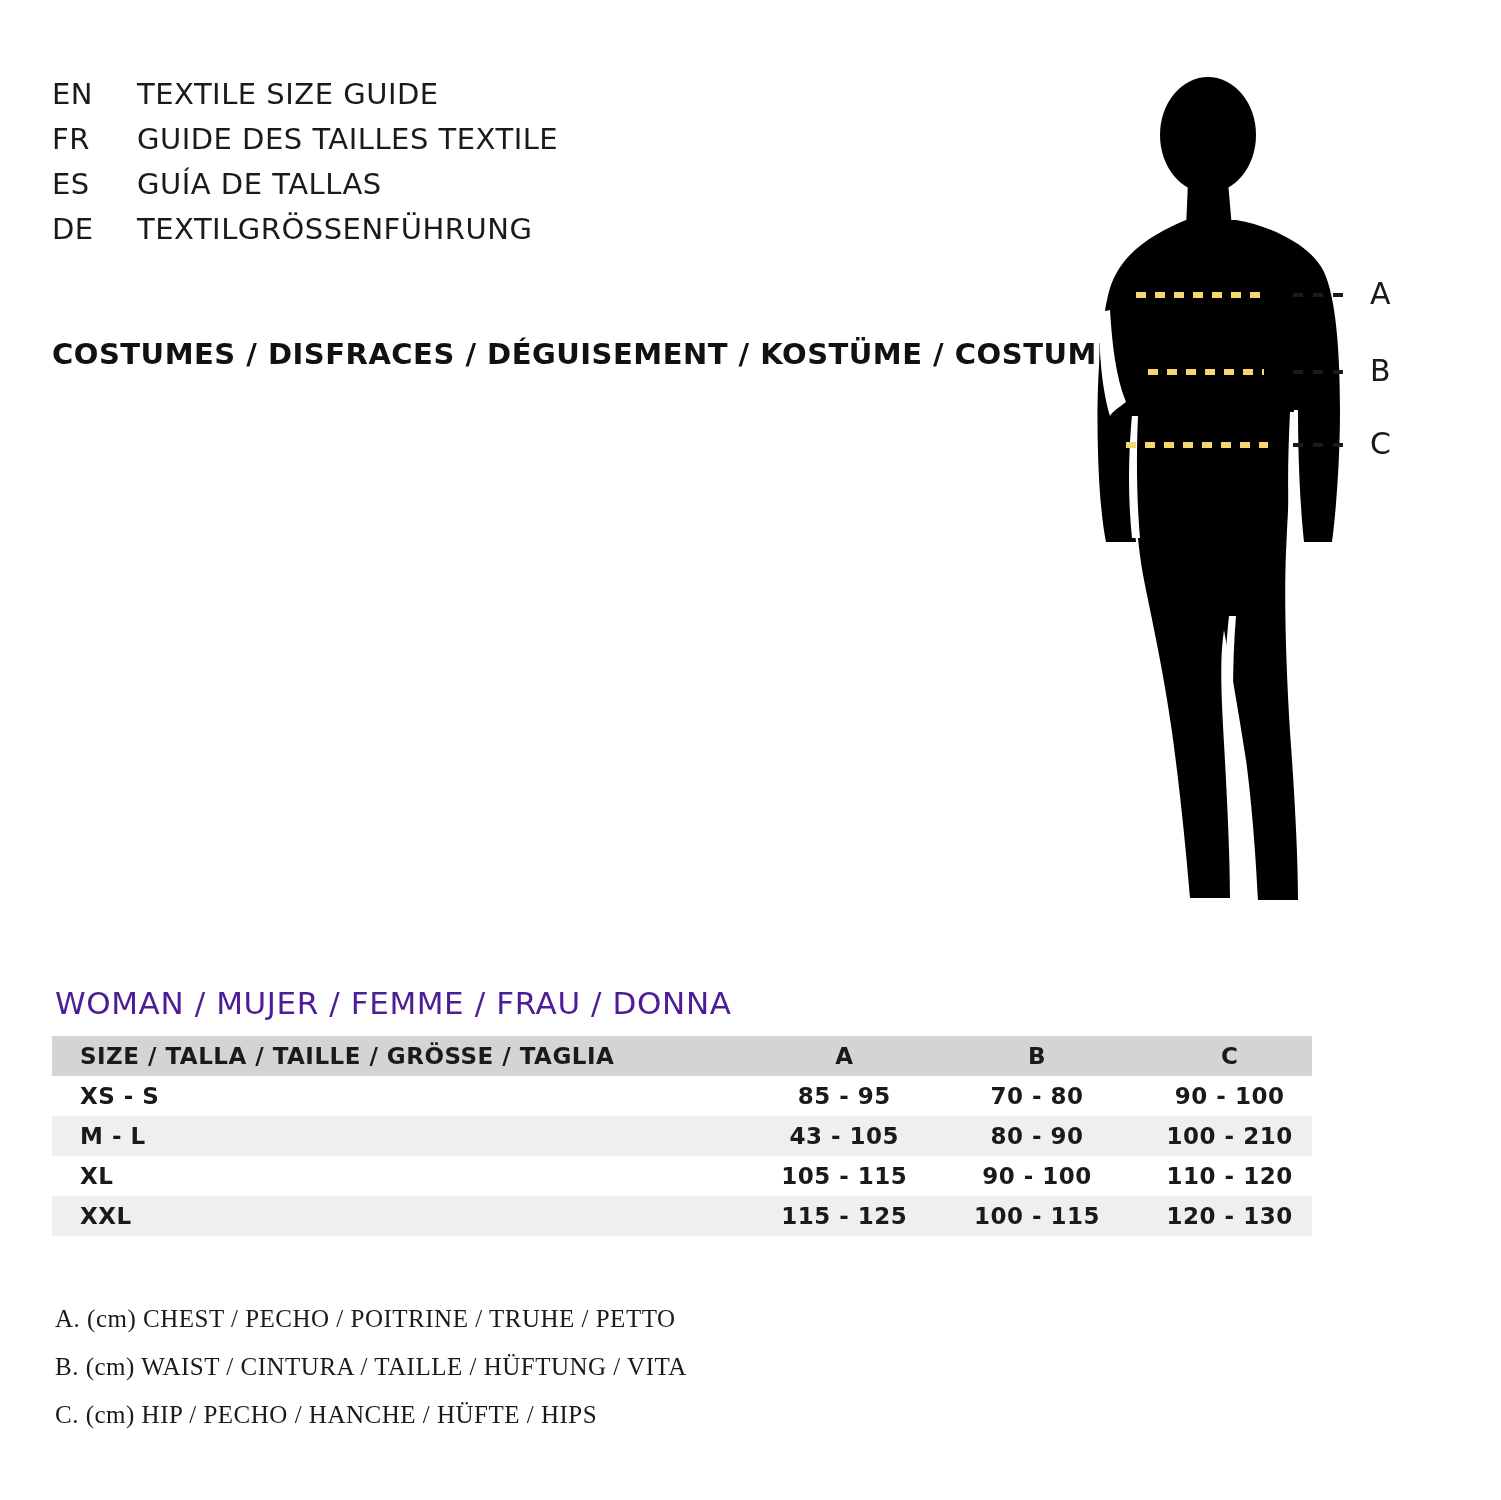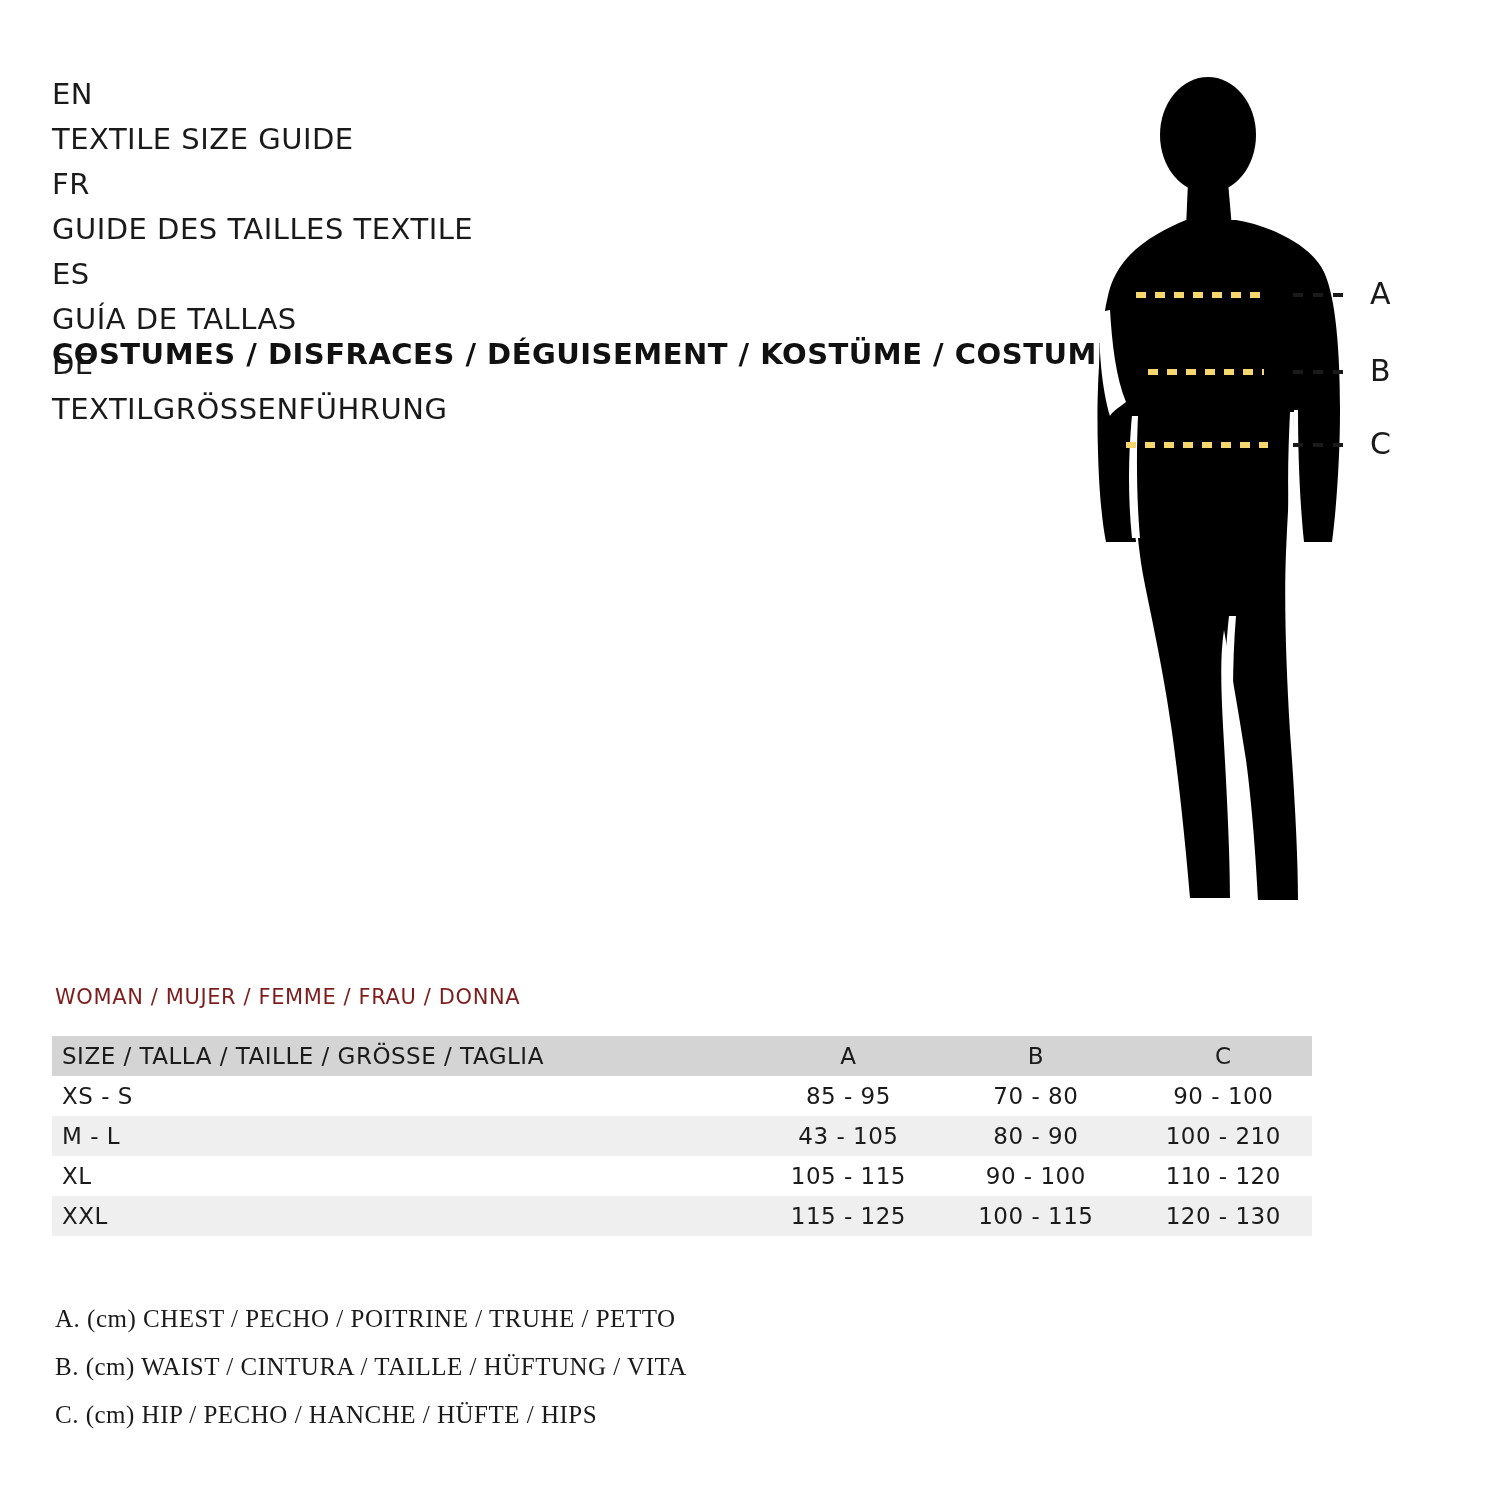--- a/index.html
+++ b/index.html
@@ -23,21 +23,20 @@
     top: 72px;
     width: 980px;
   }
   .lang-row {
     display: flex;
     align-items: baseline;
     font-size: 29px;
     letter-spacing: 0.5px;
     line-height: 45px;
     color: #1a1a1a;
-    flex-direction: column;
   }
   .lang-code {
     width: 85px;
     flex: none;
   }
   .lang-text {
     flex: 1;
   }
 
   .costumes-line {
@@ -60,39 +59,39 @@
   }
   .figure-wrap svg {
     display: block;
   }
 
   
   .table-title {
     position: absolute;
     left: 55px;
     top: 985px;
-    font-size: 21px;
+    font-size: 31px;
     letter-spacing: 0.6px;
-    color: #7f1d1d;
+    color: #4c1d95;
   }
 
   table.size-table {
     position: absolute;
     left: 52px;
     top: 1036px;
     width: 1260px;
     border-collapse: collapse;
     font-size: 23px;
     color: #1a1a1a;
   }
   table.size-table th,
   table.size-table td {
-    padding: 7px 0 7px 10px;
+    padding: 7px 0 7px 28px;
     text-align: left;
-    font-weight: normal;
+    font-weight: bold;
     letter-spacing: 0.5px;
   }
   table.size-table th.col-a,
   table.size-table th.col-b,
   table.size-table th.col-c,
   table.size-table td.col-a,
   table.size-table td.col-b,
   table.size-table td.col-c {
     text-align: center;
     width: 170px;

